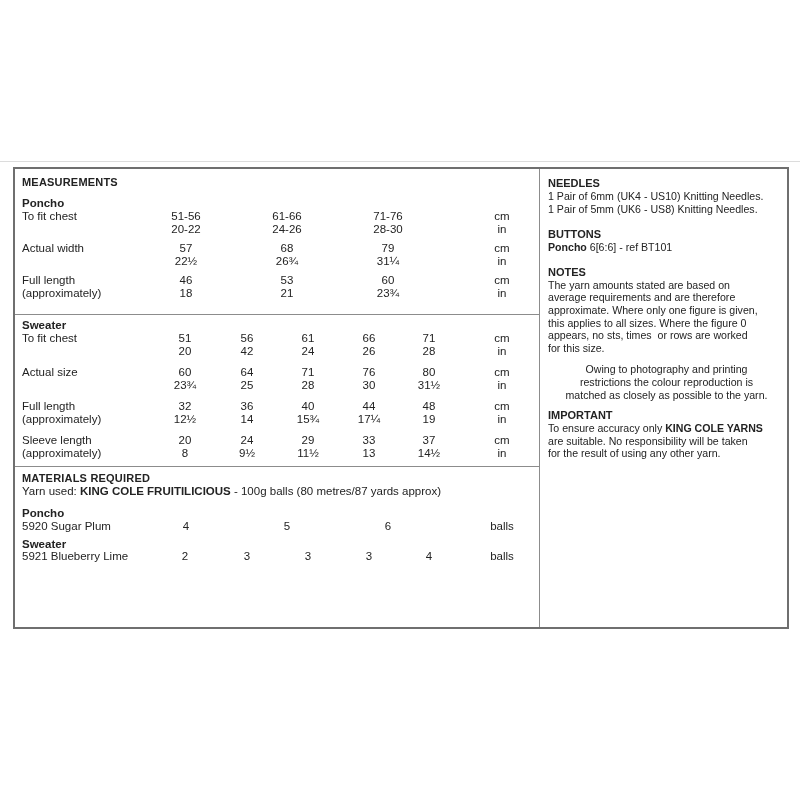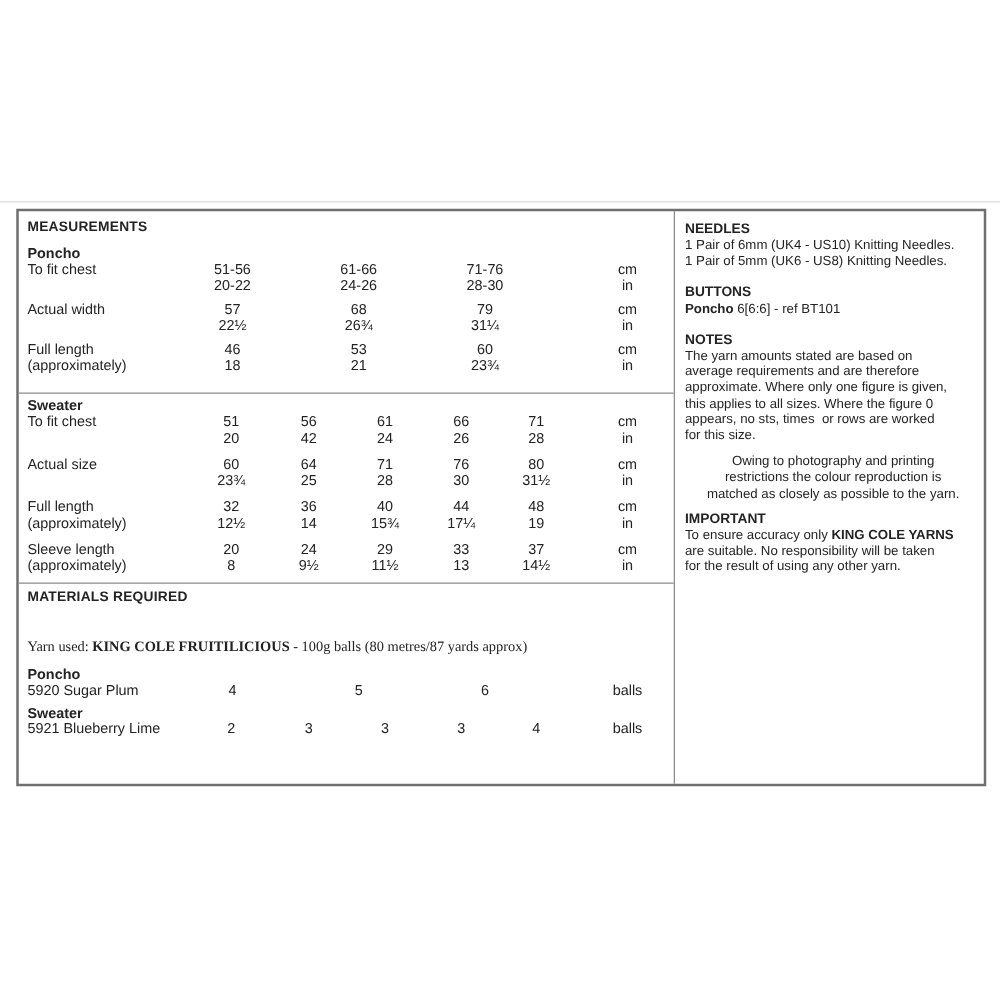--- a/index.html
+++ b/index.html
@@ -37,21 +37,21 @@
   .sec-sweater .subhead { margin-top:4px; }
   .mrow { position:relative; height:25px; line-height:12.5px; }
   .mrow.gap7 { margin-top:7px; }
   .mrow.gap9 { margin-top:9px; }
   .mlabel { position:absolute; left:0; top:0; white-space:nowrap; }
   .cell { position:absolute; top:0; width:64px; text-align:center; }
   .pc1 { left:132px; } .pc2 { left:233px; } .pc3 { left:334px; }
   .sc1 { left:131px; } .sc2 { left:193px; } .sc3 { left:254px;text-align:center; }
   .sc4 { left:315px; } .sc5 { left:375px; }
   .ucell { left:448px; }
-  .yarn-line { margin-top:27px; line-height:13px;font-family:Liberation Serif, serif; }
+  .yarn-line { margin-top:0; line-height:13px; }
   .matgroup { line-height:12.5px; }
   .matgroup.first { margin-top:9px; }
   .matgroup.second { margin-top:5px; }
   .matline { position:relative; height:13px; }
   .bold { font-weight:bold; }
   .h-side { font-weight:bold; font-size:11px; line-height:13px; }
   .h-side.mt13 { margin-top:13px; }
   .h-side.mt12 { margin-top:12px; }
   .h-side.mt8  { margin-top:8px; }
   .side-line { white-space:pre-wrap; }

